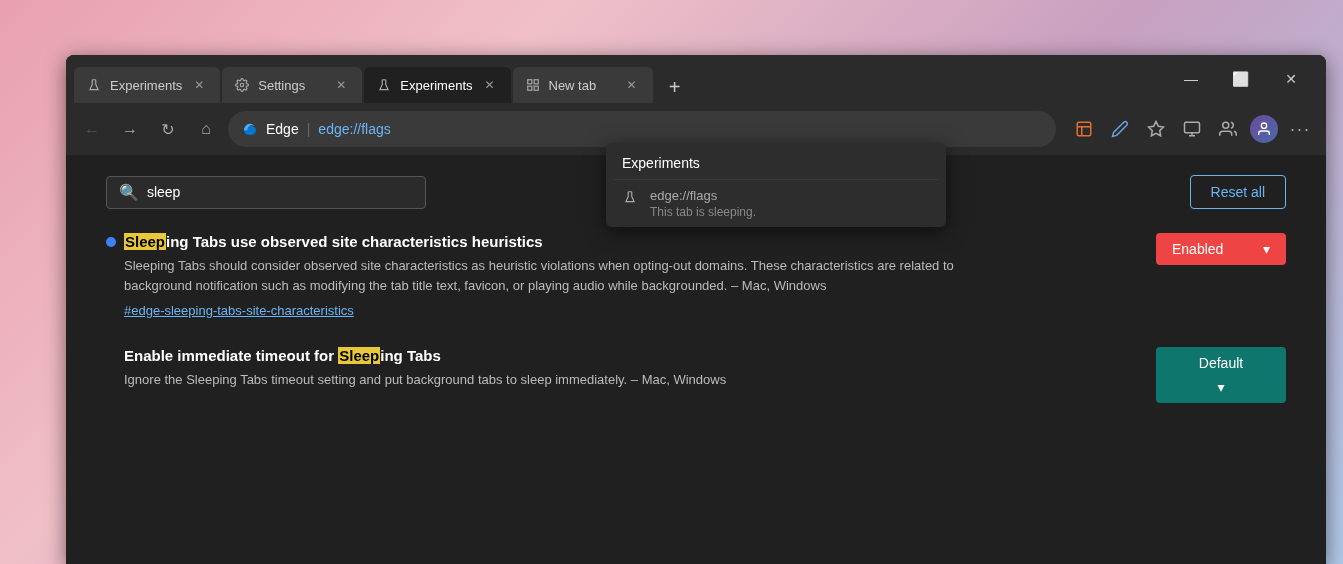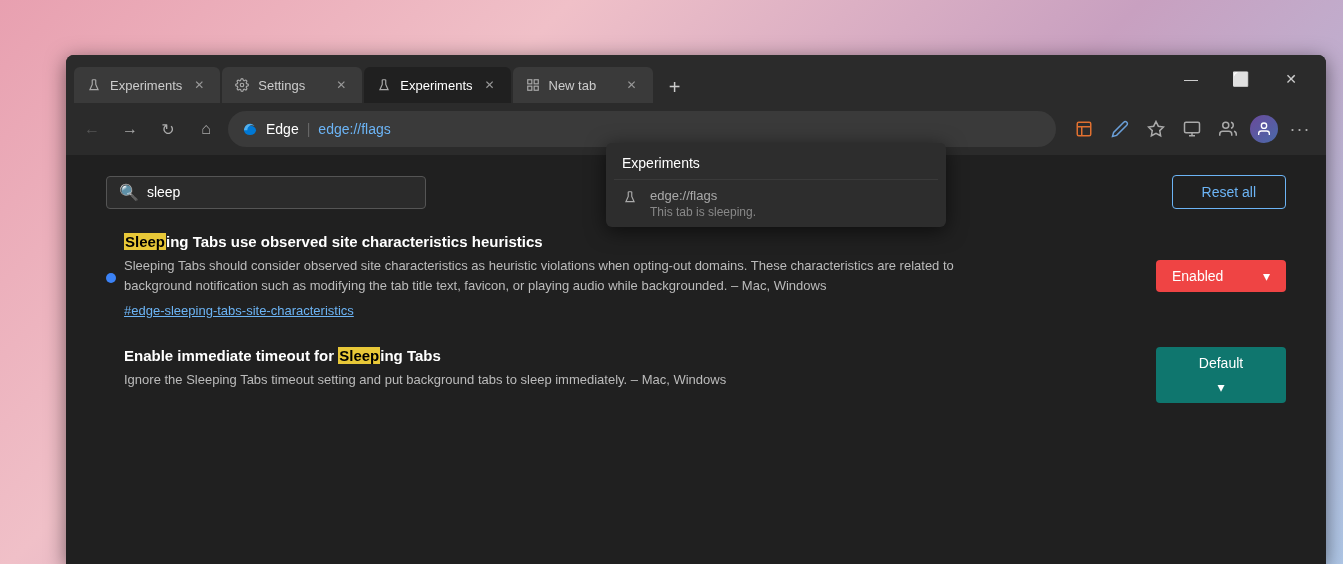--- a/index.html
+++ b/index.html
@@ -278,21 +278,21 @@
     .search-input-text {
       color: #fff;
       font-size: 14px;
     }
 
     .reset-all-btn {
       margin-left: auto;
       border: 1px solid #6cb4f5;
       background: transparent;
       color: #6cb4f5;
-      padding: 8px 29px;
+      padding: 8px 20px;
       border-radius: 4px;
       font-size: 14px;
       cursor: pointer;
     }
 
     
     .flag-item {
       margin-bottom: 28px;
       position: relative;
     }
@@ -556,21 +556,21 @@
 
     <div class="search-container">
       <div class="search-box">
         <span class="search-icon">🔍</span>
         <span class="search-input-text">sleep</span>
       </div>
       <button class="reset-all-btn">Reset all</button>
     </div>
 
     <div class="flag-item" style="padding-left:0;">
-      <div style="display:flex;align-items:center;gap:8px;position:relative;">
+      <div style="display:flex;align-items:flex-start;gap:8px;position:relative;">
         <div style="width:10px;height:10px;border-radius:50%;background:#3b82f6;flex-shrink:0;margin-top:4px;"></div>
         <div style="flex:1;">
           <div class="flag-title">
             <span></span><span class="highlight">Sleep</span><span>ing Tabs use observed site characteristics heuristics</span>
           </div>
           <div class="flag-description">Sleeping Tabs should consider observed site characteristics as heuristic violations when opting-out domains. These characteristics are related to background notification such as modifying the tab title text, favicon, or playing audio while backgrounded. – Mac, Windows</div>
           <a class="flag-link">#edge-sleeping-tabs-site-characteristics</a>
         </div>
         <div style="flex-shrink:0;margin-left:20px;">
           <div class="flag-dropdown">

